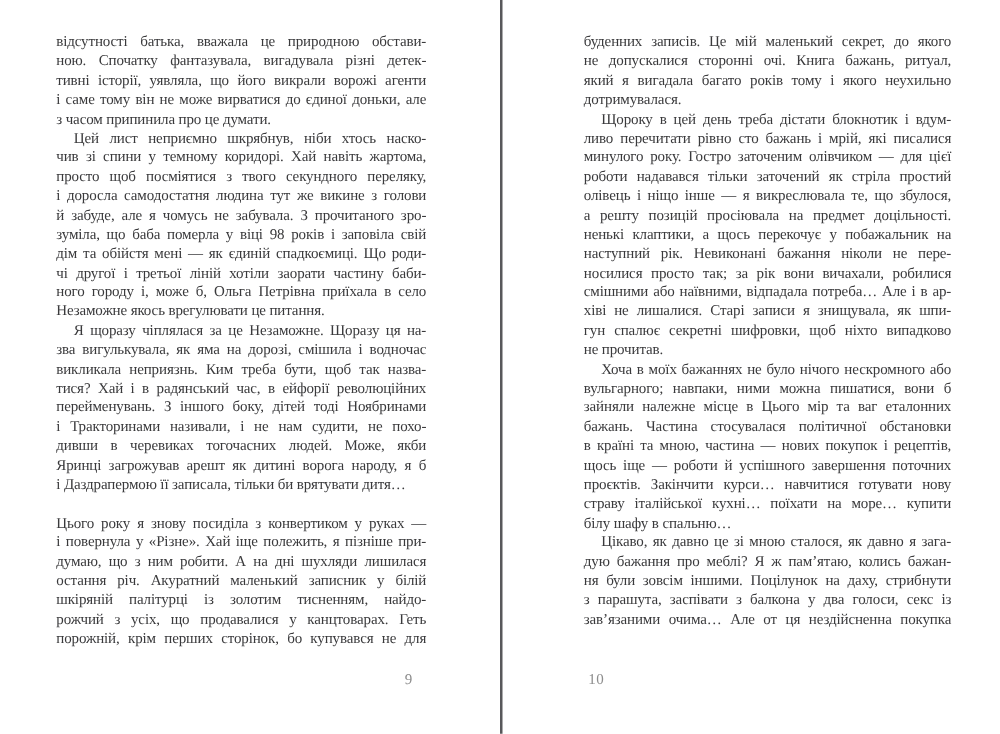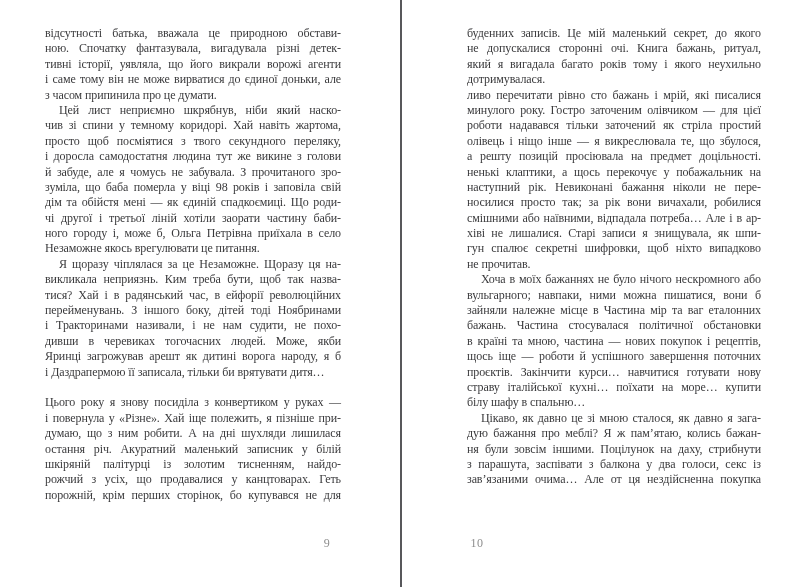--- a/index.html
+++ b/index.html
@@ -65,31 +65,32 @@
 
 <div class="spread">
 
   <div class="page page-left">
     <div class="text-block">
         <div class="line">відсутності батька, вважала це природною обстави-</div>
         <div class="line">ною. Спочатку фантазувала, вигадувала різні детек-</div>
         <div class="line">тивні історії, уявляла, що його викрали ворожі агенти</div>
         <div class="line">і саме тому він не може вирватися до єдиної доньки, але</div>
         <div class="line end">з часом припинила про це думати.</div>
-        <div class="line indent">Цей лист неприємно шкрябнув, ніби який наско-</div>
+        <div class="line indent">Цей лист неприємно шкрябнув, ніби хтось наско-</div>
         <div class="line">чив зі спини у темному коридорі. Хай навіть жартома,</div>
         <div class="line">просто щоб посміятися з твого секундного переляку,</div>
         <div class="line">і доросла самодостатня людина тут же викине з голови</div>
         <div class="line">й забуде, але я чомусь не забувала. З прочитаного зро-</div>
         <div class="line">зуміла, що баба померла у віці 98 років і заповіла свій</div>
         <div class="line">дім та обійстя мені — як єдиній спадкоємиці. Що роди-</div>
         <div class="line">чі другої і третьої ліній хотіли заорати частину баби-</div>
         <div class="line">ного городу і, може б, Ольга Петрівна приїхала в село</div>
         <div class="line end">Незаможне якось врегулювати це питання.</div>
         <div class="line indent">Я щоразу чіплялася за це Незаможне. Щоразу ця на-</div>
+        <div class="line">зва вигулькувала, як яма на дорозі, смішила і водночас</div>
         <div class="line">викликала неприязнь. Ким треба бути, щоб так назва-</div>
         <div class="line">тися? Хай і в радянський час, в ейфорії революційних</div>
         <div class="line">перейменувань. З іншого боку, дітей тоді Ноябринами</div>
         <div class="line">і Тракторинами називали, і не нам судити, не похо-</div>
         <div class="line">дивши в черевиках тогочасних людей. Може, якби</div>
         <div class="line">Яринці загрожував арешт як дитині ворога народу, я б</div>
         <div class="line end">і Даздрапермою її записала, тільки би врятувати дитя…</div>
         <div class="line blank"></div>
         <div class="line">Цього року я знову посиділа з конвертиком у руках —</div>
         <div class="line">і повернула у «Різне». Хай іще полежить, я пізніше при-</div>
@@ -103,35 +104,36 @@
   </div>
 
   <div class="gutter-divider"></div>
 
   <div class="page page-right">
     <div class="text-block">
         <div class="line">буденних записів. Це мій маленький секрет, до якого</div>
         <div class="line">не допускалися сторонні очі. Книга бажань, ритуал,</div>
         <div class="line">який я вигадала багато років тому і якого неухильно</div>
         <div class="line end">дотримувалася.</div>
+        <div class="line indent">Щороку в цей день треба дістати блокнотик і вдум-</div>
         <div class="line">ливо перечитати рівно сто бажань і мрій, які писалися</div>
         <div class="line">минулого року. Гостро заточеним олівчиком — для цієї</div>
         <div class="line">роботи надавався тільки заточений як стріла простий</div>
         <div class="line">олівець і ніщо інше — я викреслювала те, що збулося,</div>
         <div class="line">а решту позицій просіювала на предмет доцільності.</div>
         <div class="line">ненькі клаптики, а щось перекочує у побажальник на</div>
         <div class="line">наступний рік. Невиконані бажання ніколи не пере-</div>
         <div class="line">носилися просто так; за рік вони вичахали, робилися</div>
         <div class="line">смішними або наївними, відпадала потреба… Але і в ар-</div>
         <div class="line">хіві не лишалися. Старі записи я знищувала, як шпи-</div>
         <div class="line">гун спалює секретні шифровки, щоб ніхто випадково</div>
         <div class="line end">не прочитав.</div>
         <div class="line indent">Хоча в моїх бажаннях не було нічого нескромного або</div>
         <div class="line">вульгарного; навпаки, ними можна пишатися, вони б</div>
-        <div class="line">зайняли належне місце в Частина мір та ваг еталонних</div>
+        <div class="line">зайняли належне місце в Цього мір та ваг еталонних</div>
         <div class="line">бажань. Частина стосувалася політичної обстановки</div>
         <div class="line">в країні та мною, частина — нових покупок і рецептів,</div>
         <div class="line">щось іще — роботи й успішного завершення поточних</div>
         <div class="line">проєктів. Закінчити курси… навчитися готувати нову</div>
         <div class="line">страву італійської кухні… поїхати на море… купити</div>
         <div class="line end">білу шафу в спальню…</div>
         <div class="line indent">Цікаво, як давно це зі мною сталося, як давно я зага-</div>
         <div class="line">дую бажання про меблі? Я ж пам’ятаю, колись бажан-</div>
         <div class="line">ня були зовсім іншими. Поцілунок на даху, стрибнути</div>
         <div class="line">з парашута, заспівати з балкона у два голоси, секс із</div>

